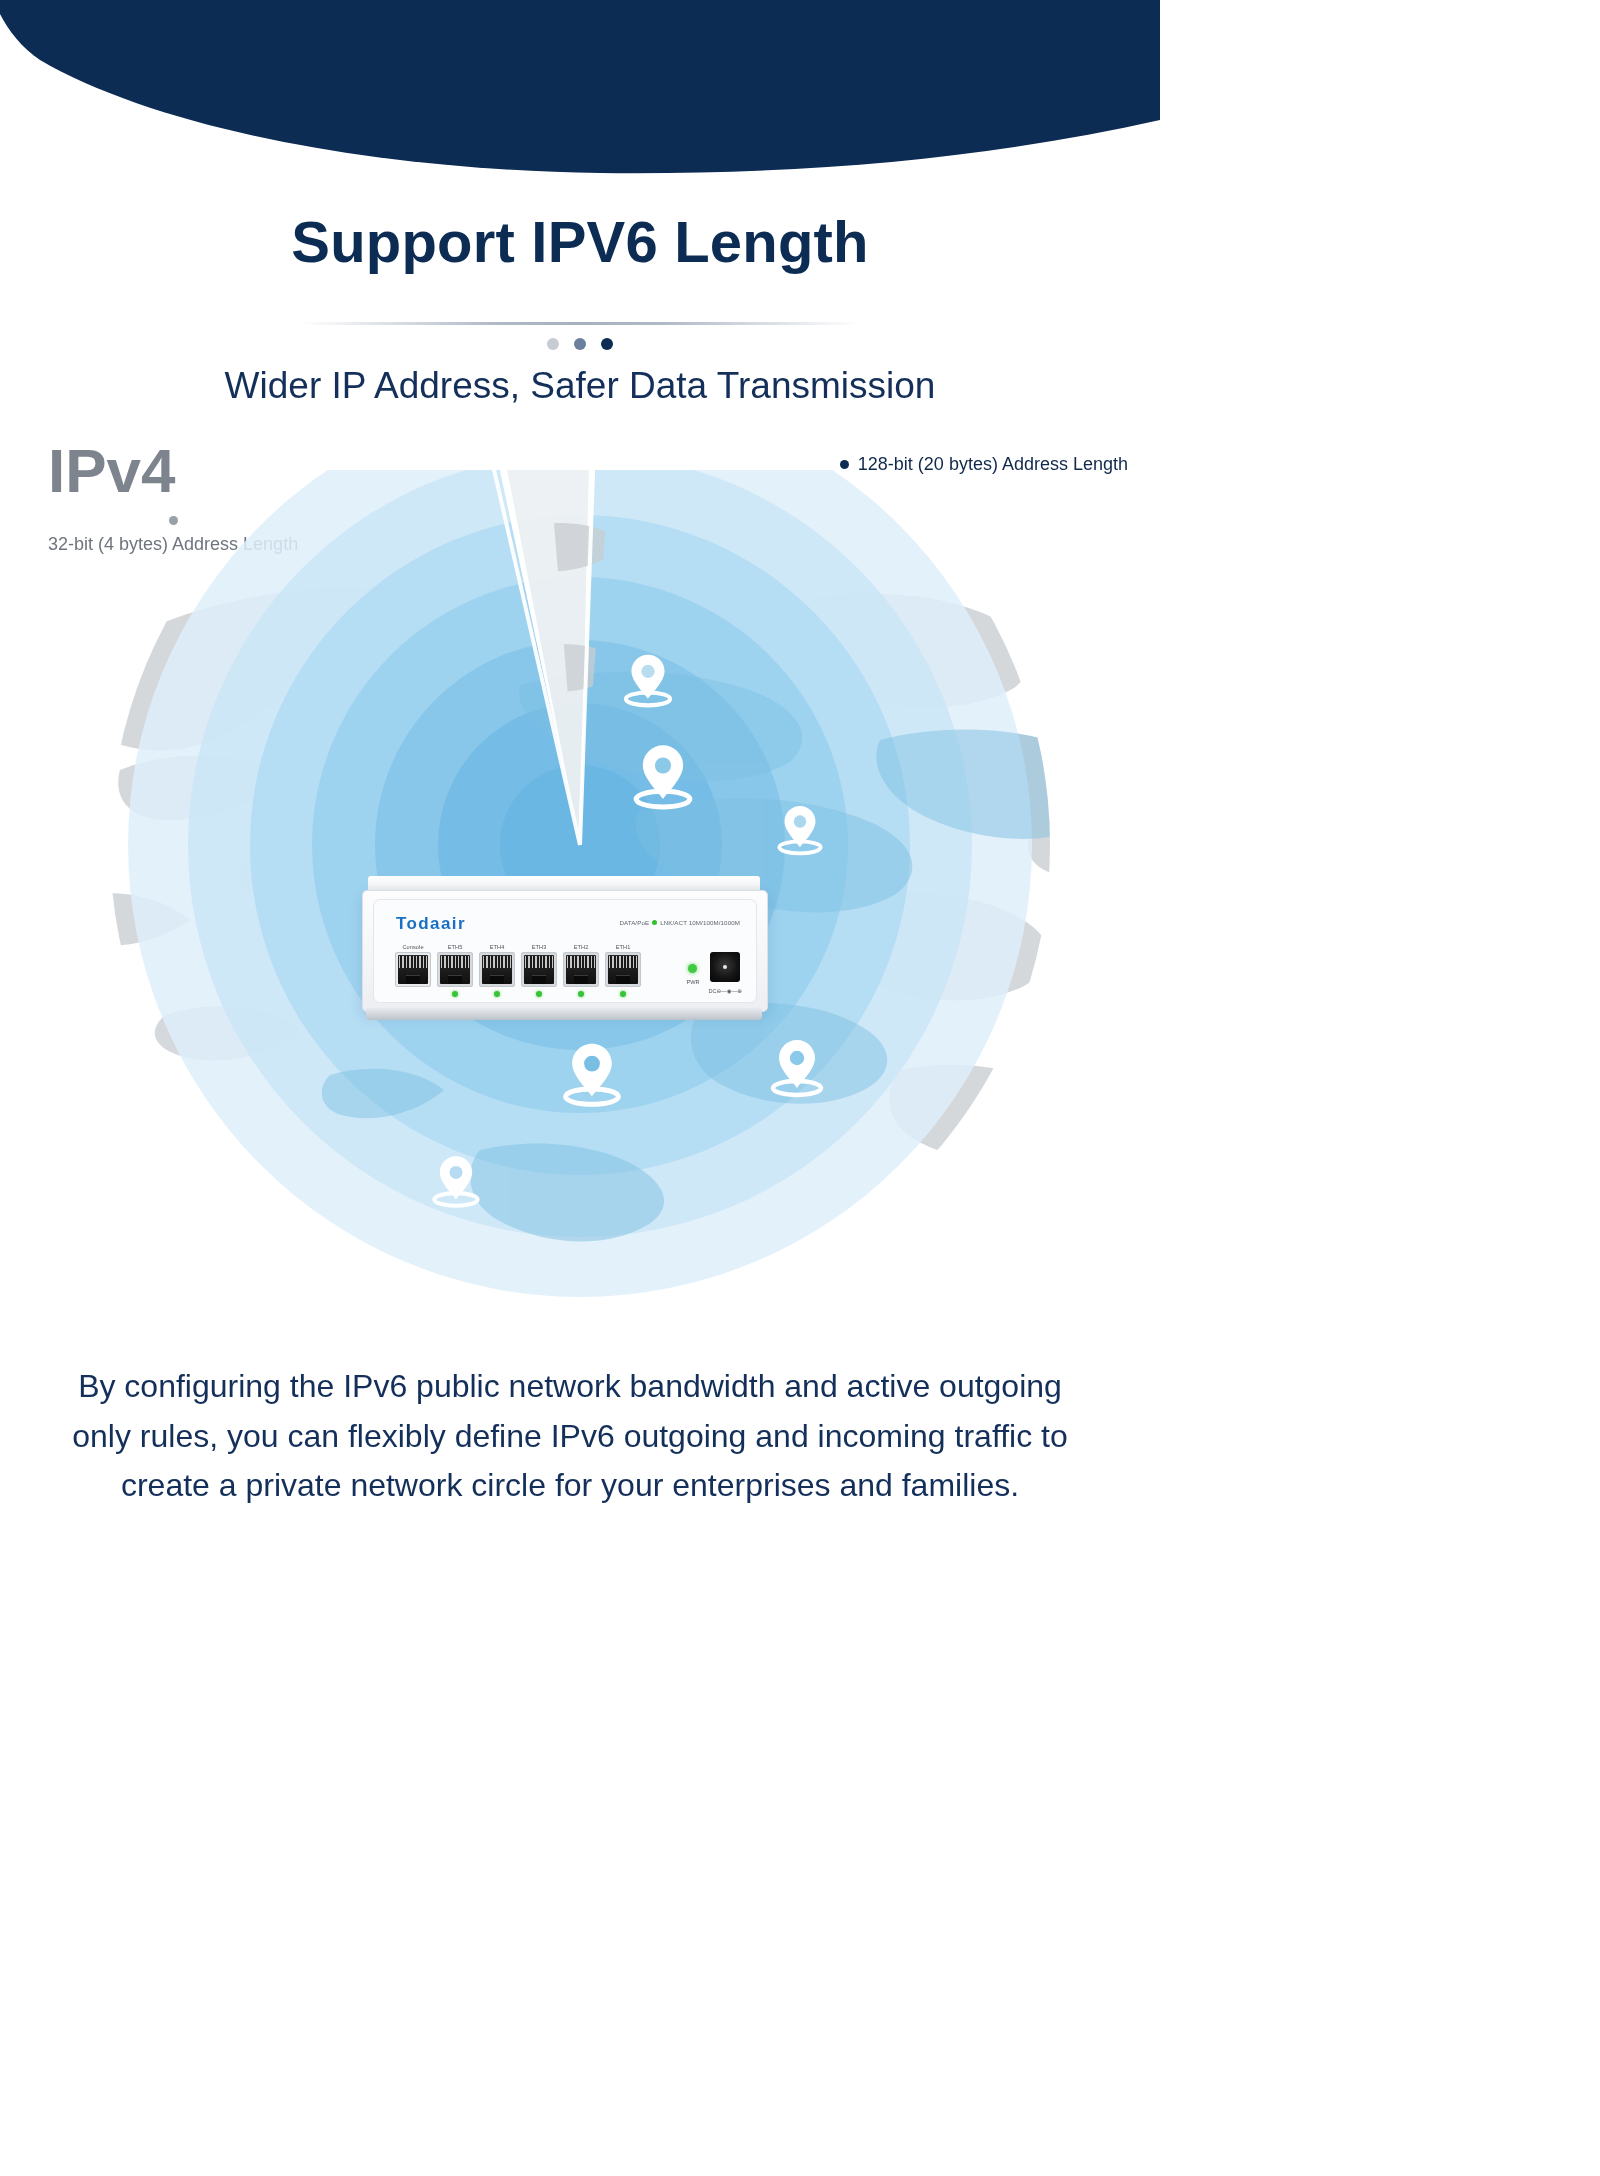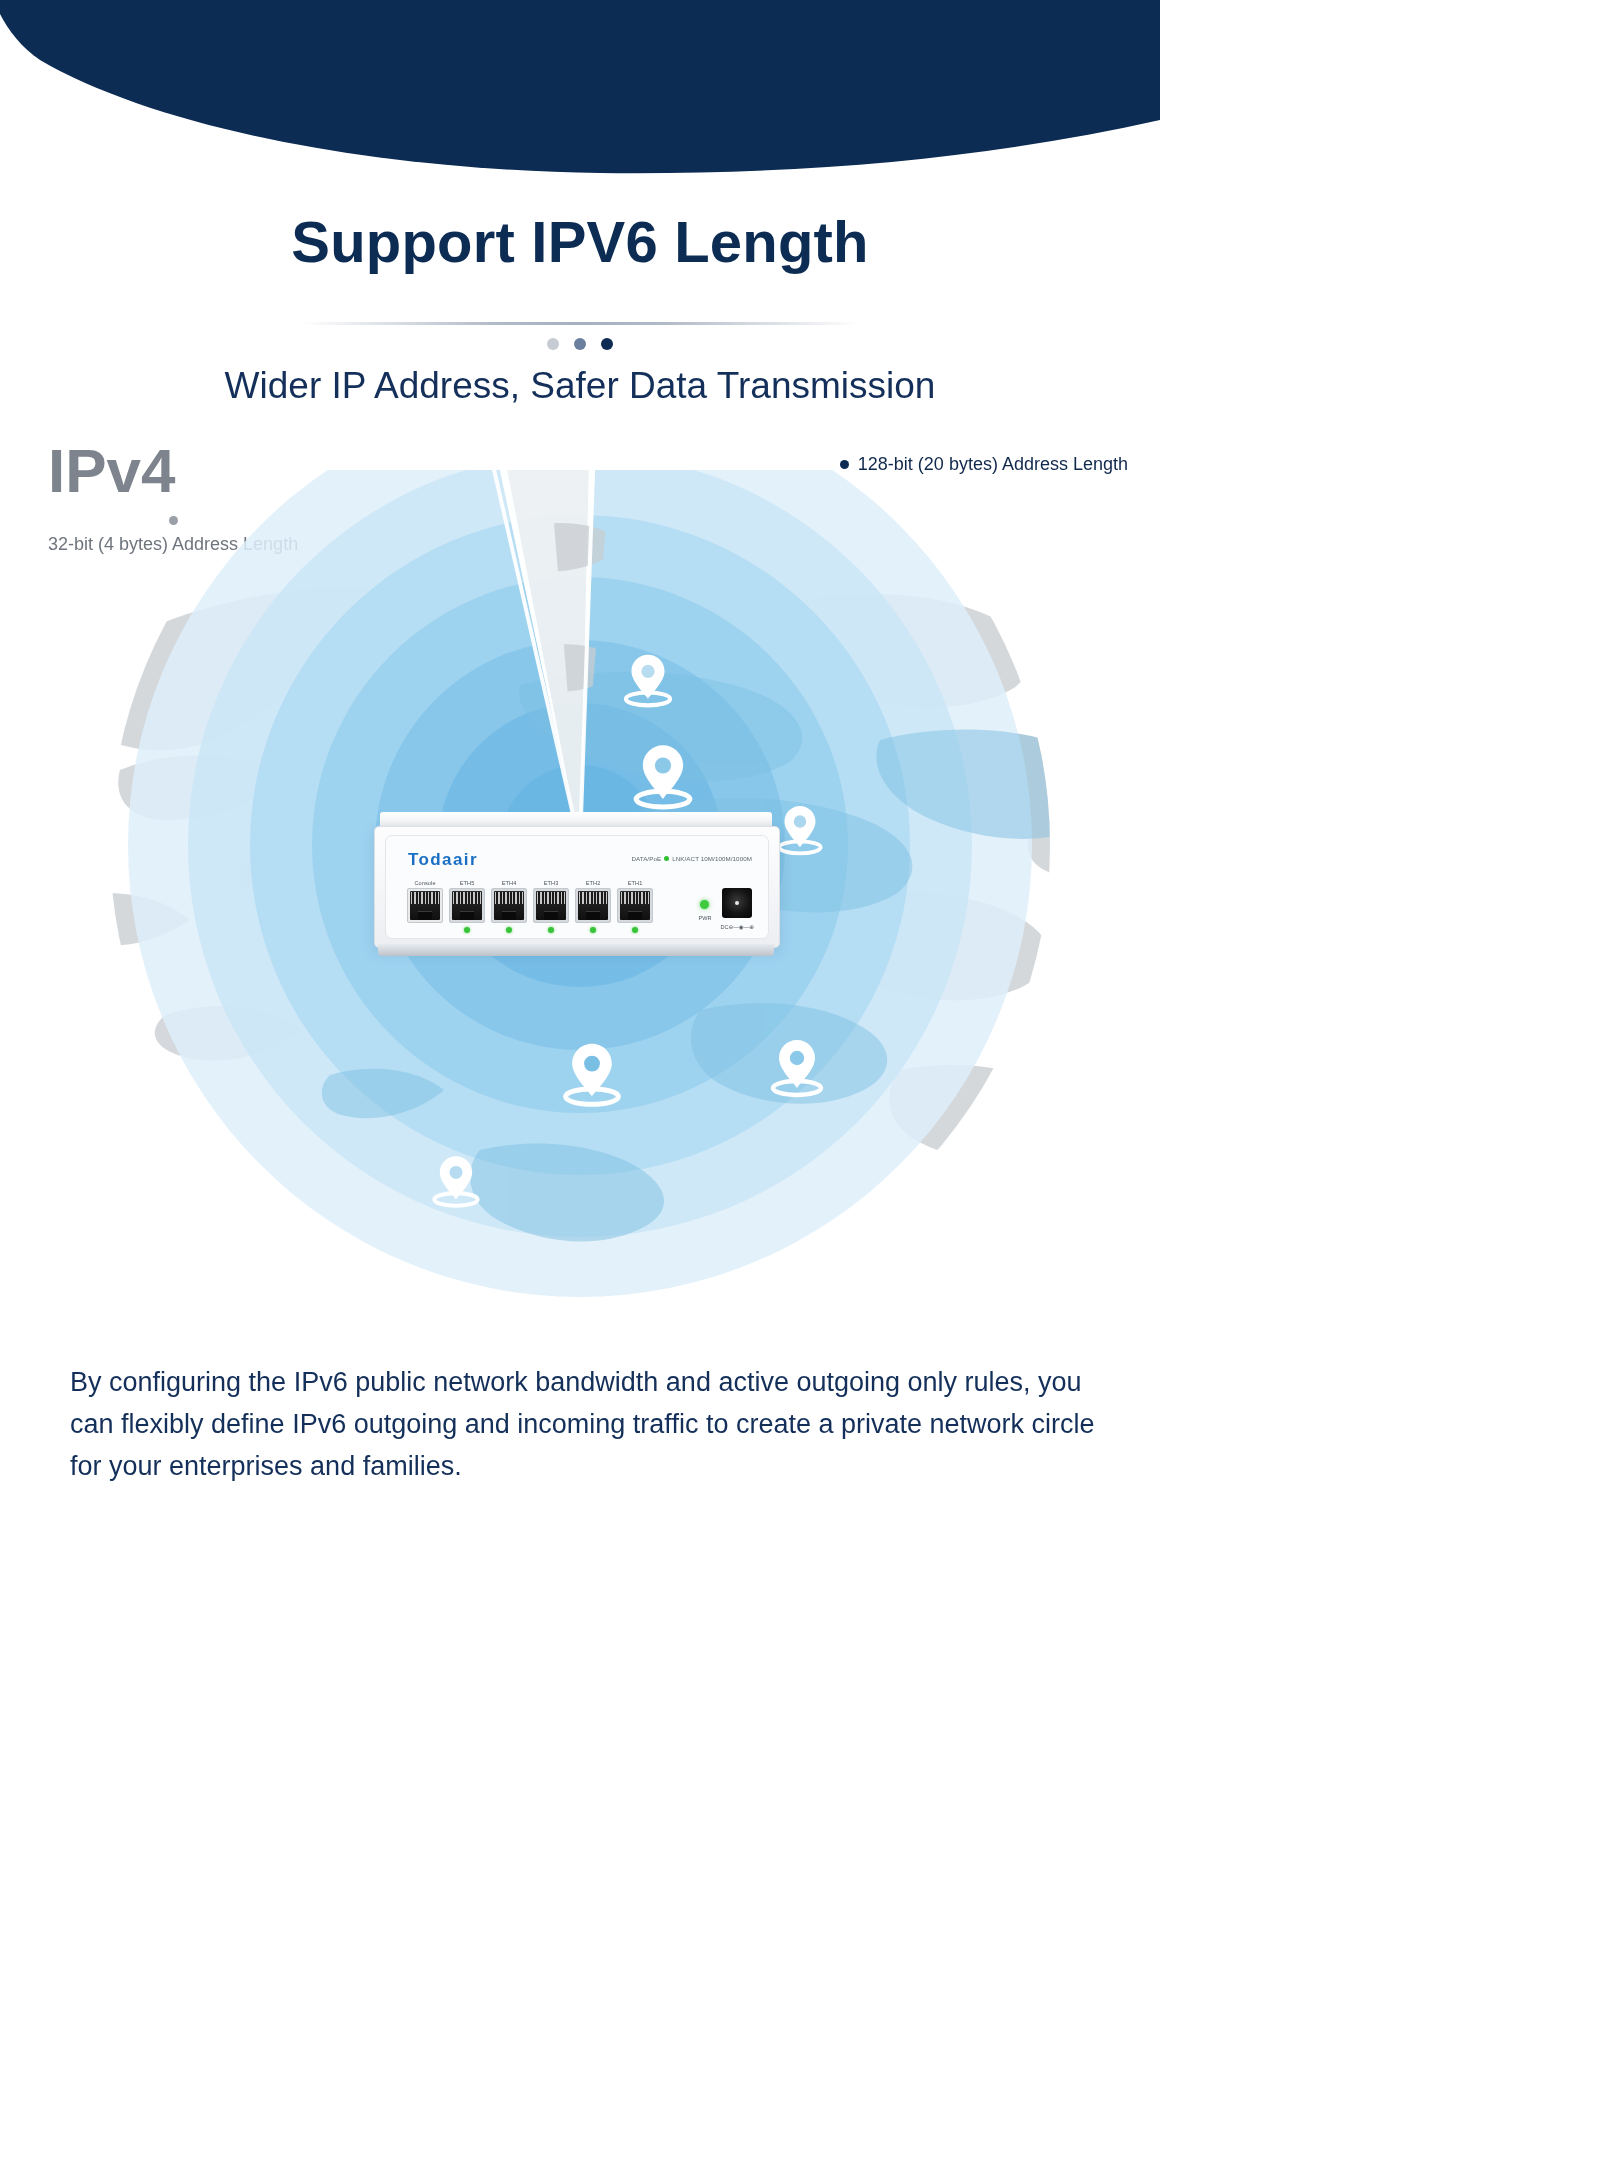--- a/index.html
+++ b/index.html
@@ -41,21 +41,21 @@
   .v6-title{font-size:62px;font-weight:bold;color:#0d2c54;line-height:1;}
   .v6-note{margin-top:14px;font-size:18px;color:#10294c;display:flex;align-items:center;
            justify-content:flex-end;gap:9px;}
   .v6-note .bul{width:9px;height:9px;border-radius:50%;background:#0d2c54;flex:0 0 auto;}
 
   
   .art{position:absolute;left:0;top:470px;width:1160px;height:830px;overflow:hidden;}
   .art svg{display:block;}
 
   
-  .device{position:absolute;left:362px;top:812px;width:404px;height:152px;margin-left:12px;}
+  .device{position:absolute;left:362px;top:876px;width:404px;height:152px;}
   .dev-top{position:absolute;left:6px;top:0;width:392px;height:18px;
       background:linear-gradient(to bottom,#ffffff 0%,#f2f4f6 55%,#dfe3e8 100%);
       border-radius:3px 3px 0 0;}
   .dev-body{position:absolute;left:0;top:14px;width:404px;height:120px;
       background:linear-gradient(to bottom,#fdfdfe 0%,#f6f7f9 45%,#eceef1 100%);
       border:1px solid #dcdfe4;border-radius:5px;
       box-shadow:0 5px 14px rgba(30,55,90,.13);}
   .dev-inner{position:absolute;left:10px;top:8px;width:382px;height:102px;
       border:1px solid #e4e7ea;border-radius:7px;background:#fbfcfd;}
   .dev-base{position:absolute;left:4px;top:132px;width:396px;height:12px;
@@ -92,22 +92,22 @@
       box-shadow:0 0 4px rgba(63,202,63,.8);}
   .pwrlab{font-size:5.6px;color:#4e555d;margin-top:6px;}
   .dccol{display:flex;flex-direction:column;align-items:center;}
   .dcjack{width:30px;height:30px;background:radial-gradient(circle at 50% 45%,#3a3a3a 0%,#141414 55%,#050505 100%);
       border-radius:3px;position:relative;}
   .dcjack:after{content:"";position:absolute;left:50%;top:50%;width:4px;height:4px;
       margin:-2px 0 0 -2px;border-radius:50%;background:#e9e9e9;}
   .dclab{font-size:5.6px;color:#4e555d;margin-top:6px;white-space:nowrap;}
 
   
-  .para{position:absolute;left:70px;top:1362px;width:1044px;
-        font-size:27px;line-height:1.55;color:#14305a;}
+  .para{position:absolute;left:48px;top:1362px;width:1044px;text-align:center;
+        font-size:32px;line-height:1.55;color:#14305a;}
 </style>
 </head>
 <body>
 
 <div class="banner">
   <svg width="1160" height="175" viewBox="0 0 1160 175" xmlns="http://www.w3.org/2000/svg">
     <path d="M0,0 L1160,0 L1160,120 C980,160 800,175 600,173 C380,170 160,130 40,60 C22,48 8,30 0,14 Z" fill="#0d2c54"></path>
   </svg>
 </div>
 

